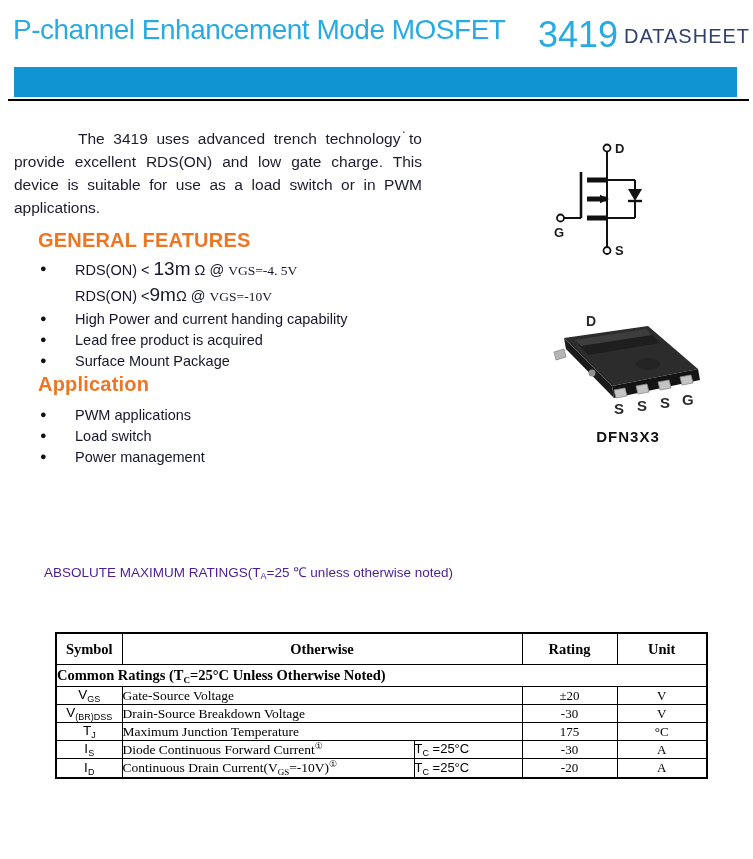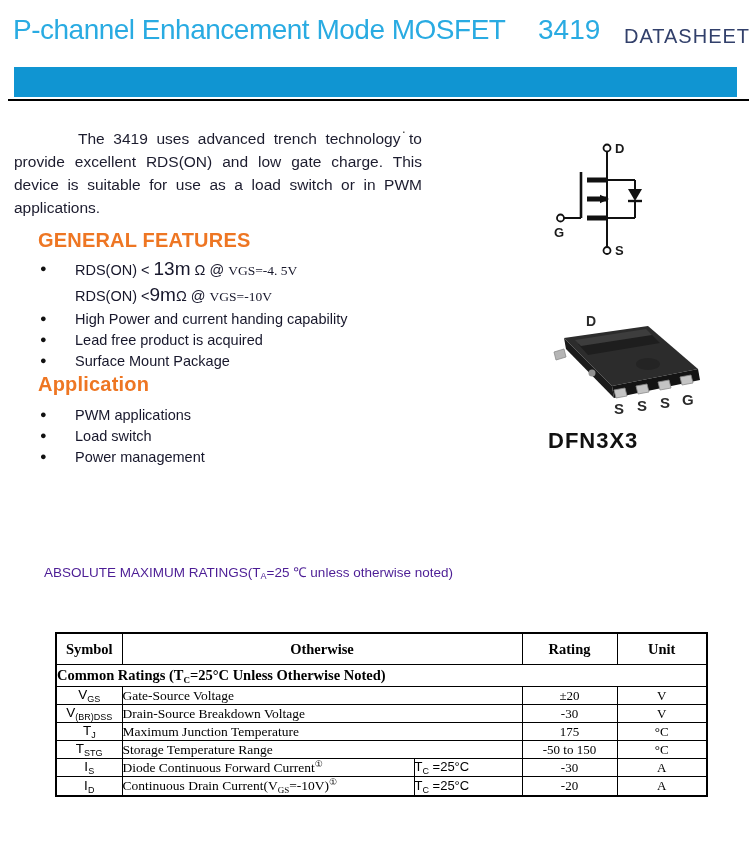--- a/index.html
+++ b/index.html
@@ -2,21 +2,21 @@
 <html><head>
 <meta charset="utf-8">
 <style>
   html,body{margin:0;padding:0;background:#fff;}
   body{width:753px;height:859px;position:relative;overflow:hidden;
        font-family:"Liberation Sans",sans-serif;color:#1d1d30;}
   .abs{position:absolute;}
 
   
   .title{left:13px;top:14px;font-size:28px;letter-spacing:-0.5px;color:#29ABE2;white-space:nowrap;}
-  .part{left:538px;top:14px;font-size:28px;color:#29ABE2;}
+  .part{left:538px;top:14px;font-size:36px;color:#29ABE2;}
   .doctype{left:624px;top:25px;font-size:20px;letter-spacing:1px;color:#32406B;}
   .band{left:14px;top:67px;width:723px;height:30px;background:#1095D2;}
   .rule{left:8px;top:99px;width:741px;height:2px;background:#000;}
 
   
   .para{left:14px;top:127px;width:408px;font-size:15.5px;line-height:23px;
         text-align:justify;text-indent:64px;color:#1c1c2e;}
   .dot{left:402px;top:121px;font-size:13px;color:#333;}
 
   
@@ -35,22 +35,22 @@
   .lg{font-size:19px;}
   .ser{font-family:"Liberation Serif","DejaVu Serif",serif;font-size:13.5px;}
 
   
   .mos{left:545px;top:138px;}
   .mos text{font-family:"Liberation Sans",sans-serif;font-weight:bold;font-size:13px;fill:#1a1a1a;}
 
   
   .pkg{left:548px;top:316px;}
   .pkg text{font-family:"Liberation Sans",sans-serif;font-weight:bold;fill:#2a2a2a;}
-  .pkgname{left:548px;top:428px;width:160px;text-align:left;
-           font-size:22px;font-weight:bold;letter-spacing:1px;color:#111;}
+  .pkgname{left:548px;top:428px;width:160px;text-align:center;
+           font-size:15px;font-weight:bold;letter-spacing:1px;color:#111;}
 
   
   .rtitle{left:44px;top:563px;font-size:13.5px;color:#4c1d95;}
   .rtitle .sub{font-size:9px;vertical-align:-2px;}
 
   table.rt{left:55px;top:632px;position:absolute;width:651px;border-collapse:collapse;
            table-layout:fixed;font-family:"Liberation Serif","DejaVu Serif",serif;color:#000;
            border:2.5px solid #000;}
   table.rt th,table.rt td{border:1.5px solid #000;padding:0;}
   table.rt th{font-size:14.5px;font-weight:bold;text-align:center;height:30px;}
@@ -183,26 +183,20 @@
         <td class="rating">-30</td>
         <td class="unit">V</td>
       </tr>
       <tr>
         <td class="sym"><span>T</span><span class="sub">J</span></td>
         <td class="param" colspan="2"><span>Maximum Junction Temperature</span></td>
         <td class="rating">175</td>
         <td class="unit">°C</td>
       </tr>
       <tr>
-        <td class="sym"><span>T</span><span class="sub">STG</span></td>
-        <td class="param" colspan="2"><span>Storage Temperature Range</span></td>
-        <td class="rating">-50 to 150</td>
-        <td class="unit">°C</td>
-      </tr>
-      <tr>
         <td class="sym"><span>I</span><span class="sub">S</span></td>
         <td class="param"><span>Diode Continuous Forward Current</span><span class="sup">①</span></td>
         <td class="cond"><span>T</span><span class="sub">C</span><span> =25°C</span></td>
         <td class="rating">-30</td>
         <td class="unit">A</td>
       </tr>
       <tr>
         <td class="sym"><span>I</span><span class="sub">D</span></td>
         <td class="param"><span>Continuous Drain Current(V</span><span class="sub">GS</span><span>=-10V)</span><span class="sup">①</span></td>
         <td class="cond"><span>T</span><span class="sub">C</span><span> =25°C</span></td>

